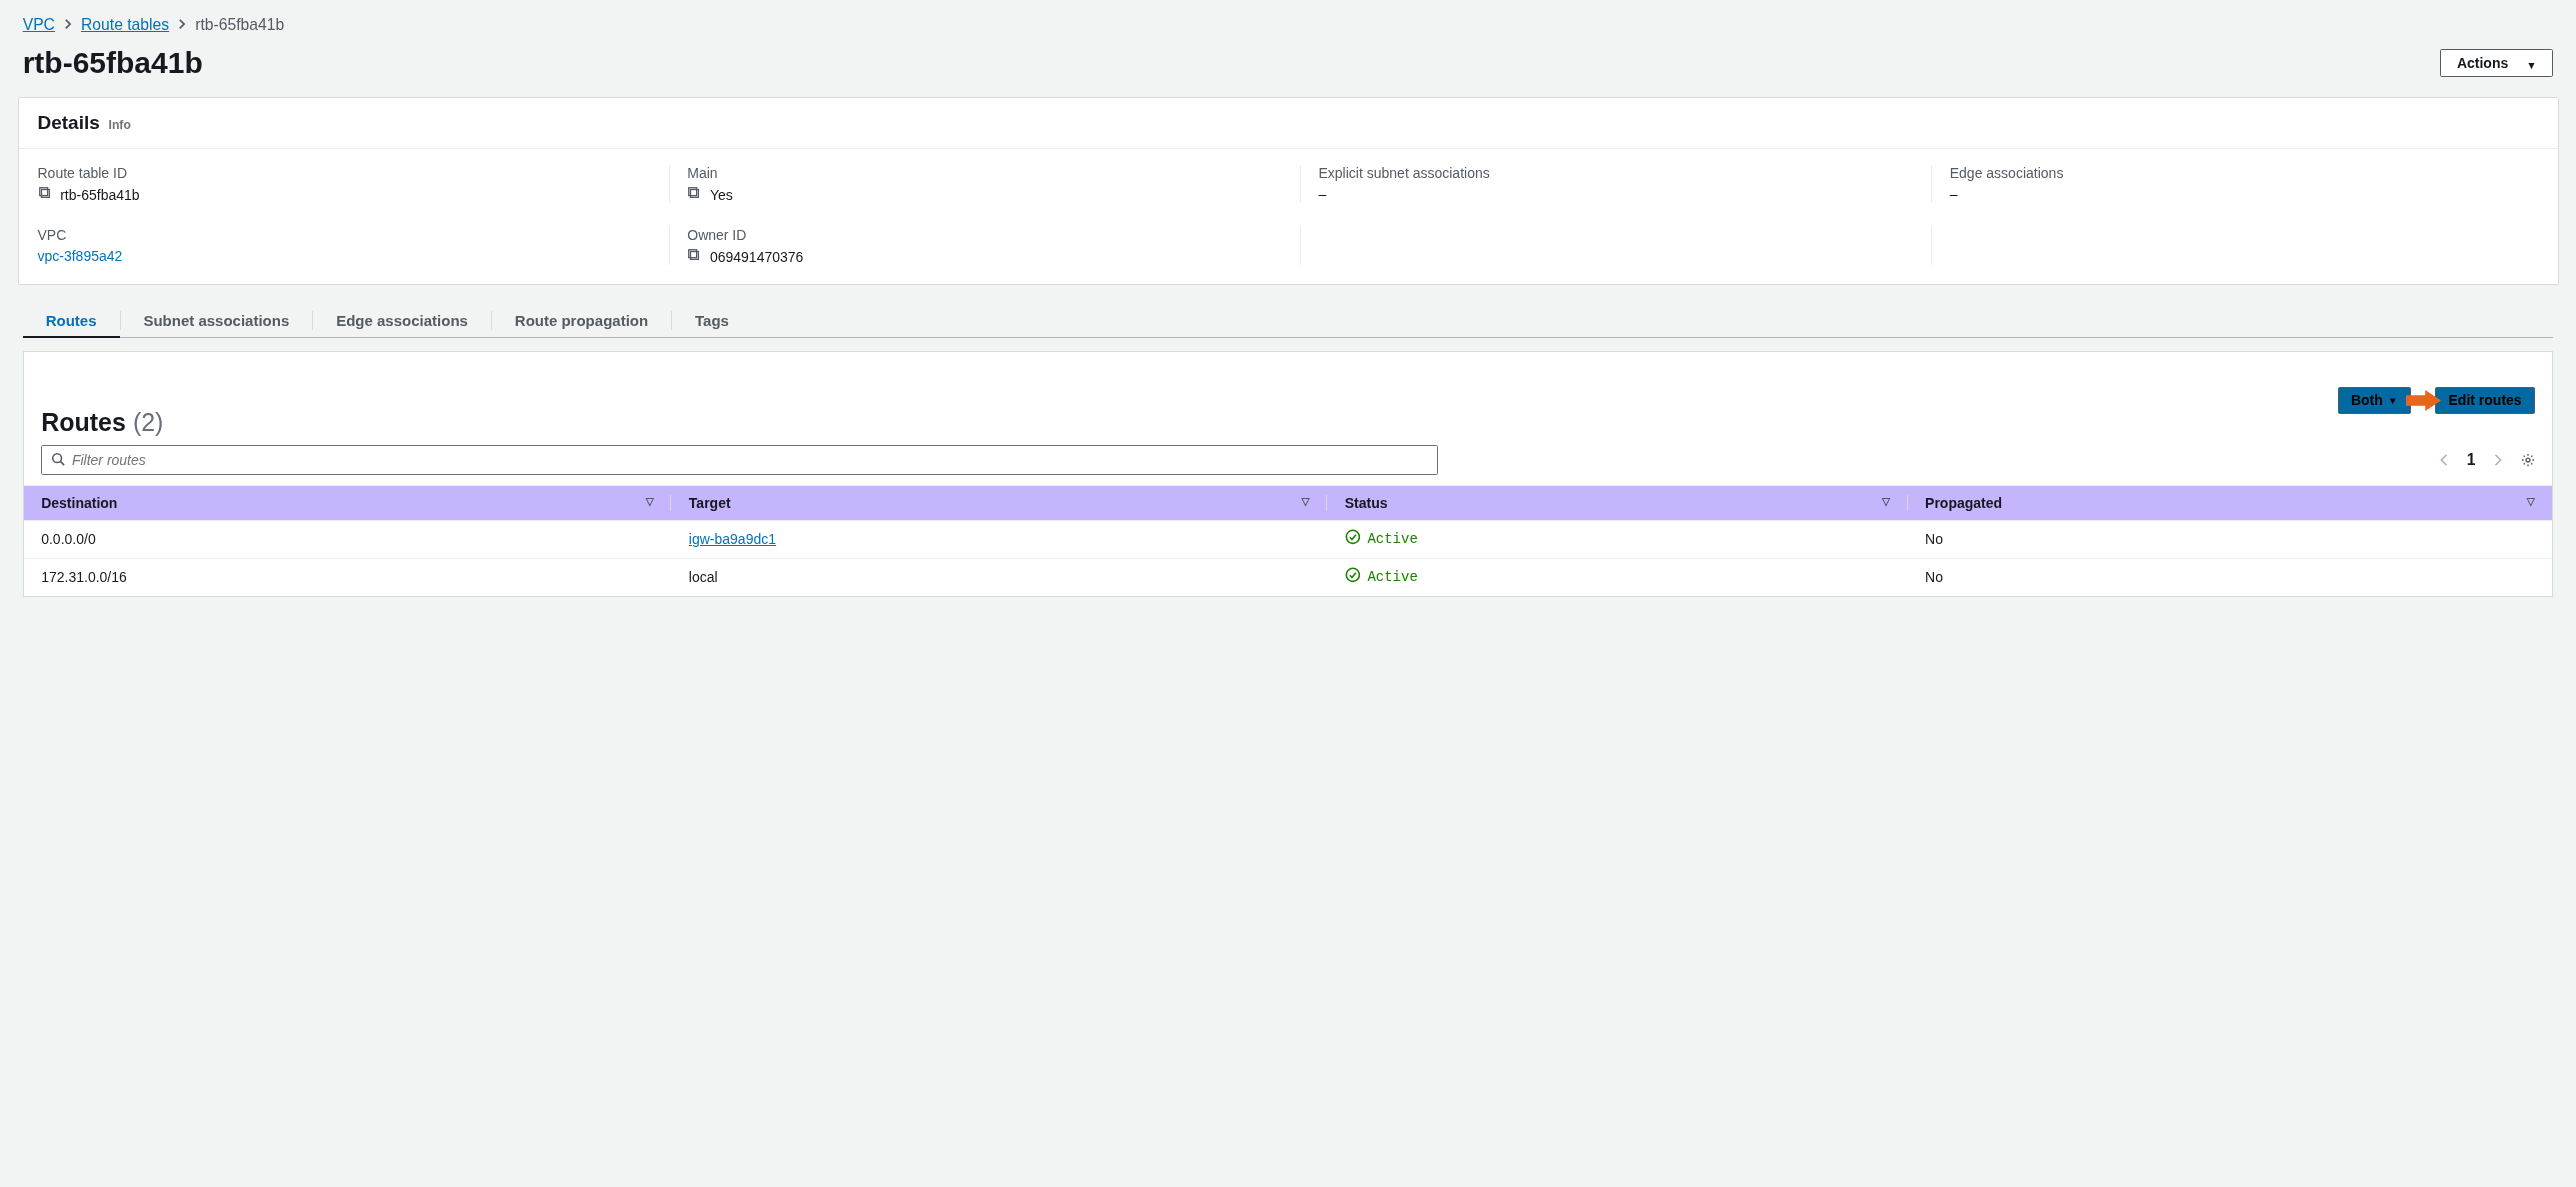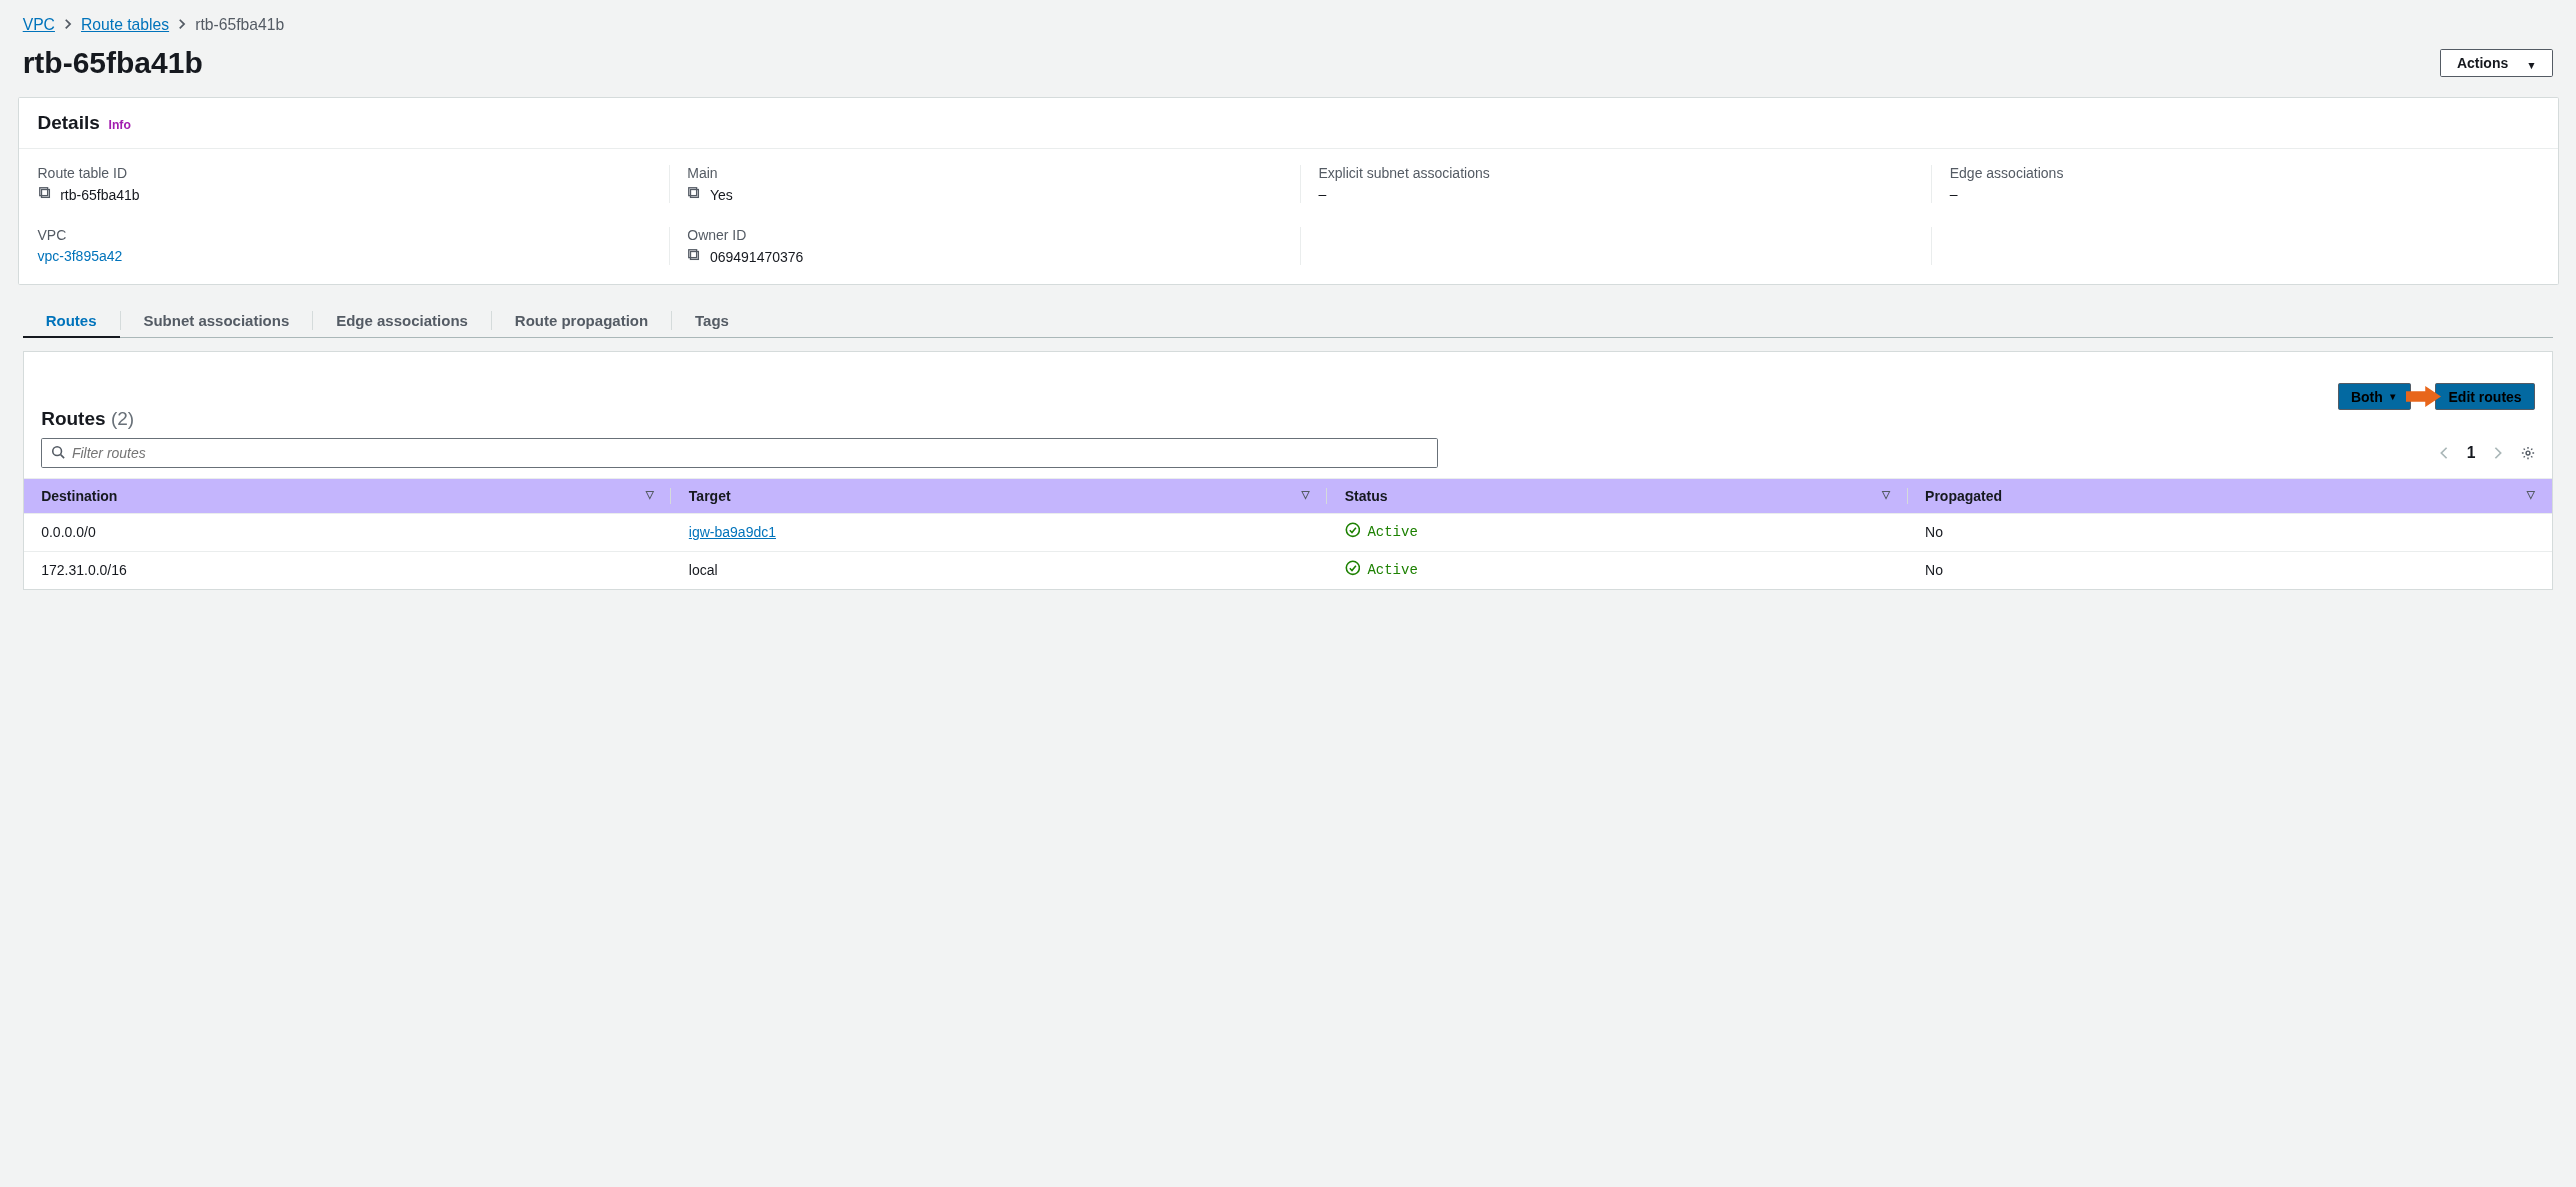--- a/index.html
+++ b/index.html
@@ -59,21 +59,21 @@
     margin-bottom: 17.5px;
   }
   .panel-header {
     padding: 14px 19px;
     border-bottom: 0.9px solid #eaeded;
     display: flex;
     align-items: baseline;
     gap: 8.7px;
   }
   .panel-header h2 { font-size: 19px; font-weight: 700; }
-  .info-link { font-size: 12.2px; font-weight: 700; color: #a21caf; }
+  .info-link { font-size: 12.2px; font-weight: 700; color: #737373; }
 
   .details-grid {
     display: grid;
     grid-template-columns: 1fr 1fr 1fr 1fr;
     padding: 15.7px 19px 19px 19px;
     column-gap: 0;
     row-gap: 24.5px;
     gap: 24px;
   }
   .details-grid .cell {
@@ -112,21 +112,21 @@
   .tab-sep { width: 0.9px; height: 19px; background: #d5dbdb; }
 
   
   .routes-panel { margin: 12.2px 5.2px 0 5.2px; background:#fff; border:0.9px solid #d5dbdb; }
   .routes-head {
     display: flex;
     justify-content: space-between;
     align-items: center;
     padding: 12.2px 17.5px 8.7px 17.5px;
   }
-  .routes-head h3 { font-size: 19px; font-weight: 700; margin-top: 44px; }
+  .routes-head h3 { font-size: 25px; font-weight: 700; margin-top: 44px; }
   .routes-head .count { color: #687078; font-weight: 400; }
   .routes-actions { display: flex; gap: 0; align-items: center; }
   .btn-small {
     background: #0369a1;
     border: 0.9px solid #545b64;
     border-radius: 1.7px;
     padding: 4.4px 12.2px;
     font-size: 14px;
     font-weight: 700;
     cursor: pointer;

